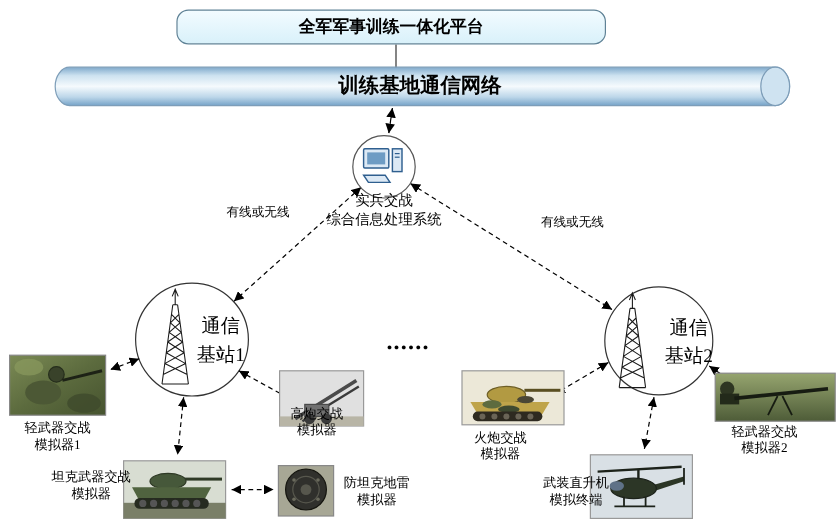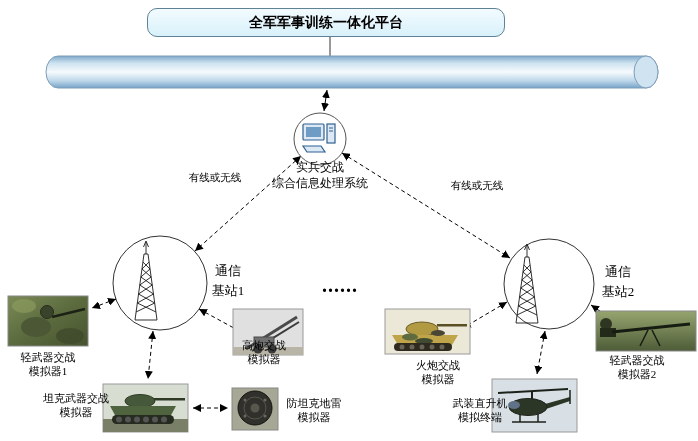--- a/index.html
+++ b/index.html
@@ -11,21 +11,21 @@
   .platform-box {
     position:absolute; left:147px; top:8px; width:358px; height:29px;
     background:linear-gradient(#f2fbff,#d9f1fa);
     border:1px solid #5f8296; border-radius:10px;
     display:flex; align-items:center; justify-content:center;
     font-size:14px; font-weight:bold;
   }
   .bus-label { left:229px; top:61px; width:242px; font-size:17px; font-weight:bold; }
   .sys-label { left:240px; top:160px; width:160px; font-size:12px; }
   .link-lbl { font-size:10.5px; }
-  .station-lbl { font-size:13px; line-height:1.5;margin-left:44px; }
+  .station-lbl { font-size:16px; line-height:1.5; }
   .dots { left:310px; top:272px; width:60px; font-size:20px; font-weight:bold; letter-spacing:1px; }
   .sim-lbl { font-size:11px; }
 </style>
 </head>
 <body>
 
 <div class="stage">
 
   <svg class="svg-layer" width="698" height="441" viewBox="0 0 698 441">
     <defs>
@@ -184,20 +184,21 @@
       <line x1="612" y1="332" x2="690" y2="324" stroke="#171c12" stroke-width="3"></line>
       <line x1="648" y1="330" x2="640" y2="346" stroke="#171c12" stroke-width="1.5"></line>
       <line x1="652" y1="330" x2="660" y2="346" stroke="#171c12" stroke-width="1.5"></line>
     </g>
   </svg>
 
   <div class="platform-box">
     <span>全军军事训练一体化平台</span>
   </div>
 
+  <div class="lbl bus-label">训练基地通信网络</div>
 
   <div class="lbl sys-label">实兵交战
 综合信息处理系统</div>
 
   <div class="lbl link-lbl" style="left:170px; top:171px; width:90px;">有线或无线</div>
   <div class="lbl link-lbl" style="left:432px; top:179px; width:90px;">有线或无线</div>
 
   <div class="lbl station-lbl" style="left:161px; top:261px; width:46px;">通信
 基站1</div>
   <div class="lbl station-lbl" style="left:551px; top:262px; width:46px;">通信
@@ -206,20 +207,20 @@
   <div class="lbl dots">......</div>
 
   <div class="lbl sim-lbl" style="left:0px; top:350px; width:96px;">轻武器交战
 模拟器1</div>
   <div class="lbl sim-lbl" style="left:216px; top:338px; width:96px;">高炮交战
 模拟器</div>
   <div class="lbl sim-lbl" style="left:28px; top:391px; width:96px;">坦克武器交战
 模拟器</div>
   <div class="lbl sim-lbl" style="left:276px; top:396px; width:76px;">防坦克地雷
 模拟器</div>
-  <div class="lbl sim-lbl" style="left:390px; top:358px; width:96px;">火炮交战
+  <div class="lbl sim-lbl" style="left:369px; top:358px; width:96px;">火炮交战
 模拟器</div>
   <div class="lbl sim-lbl" style="left:442px; top:396px; width:76px;text-align:center;">武装直升机
 模拟终端</div>
   <div class="lbl sim-lbl" style="left:588px; top:353px; width:98px;">轻武器交战
 模拟器2</div>
 
 </div>
 
 </body></html>

